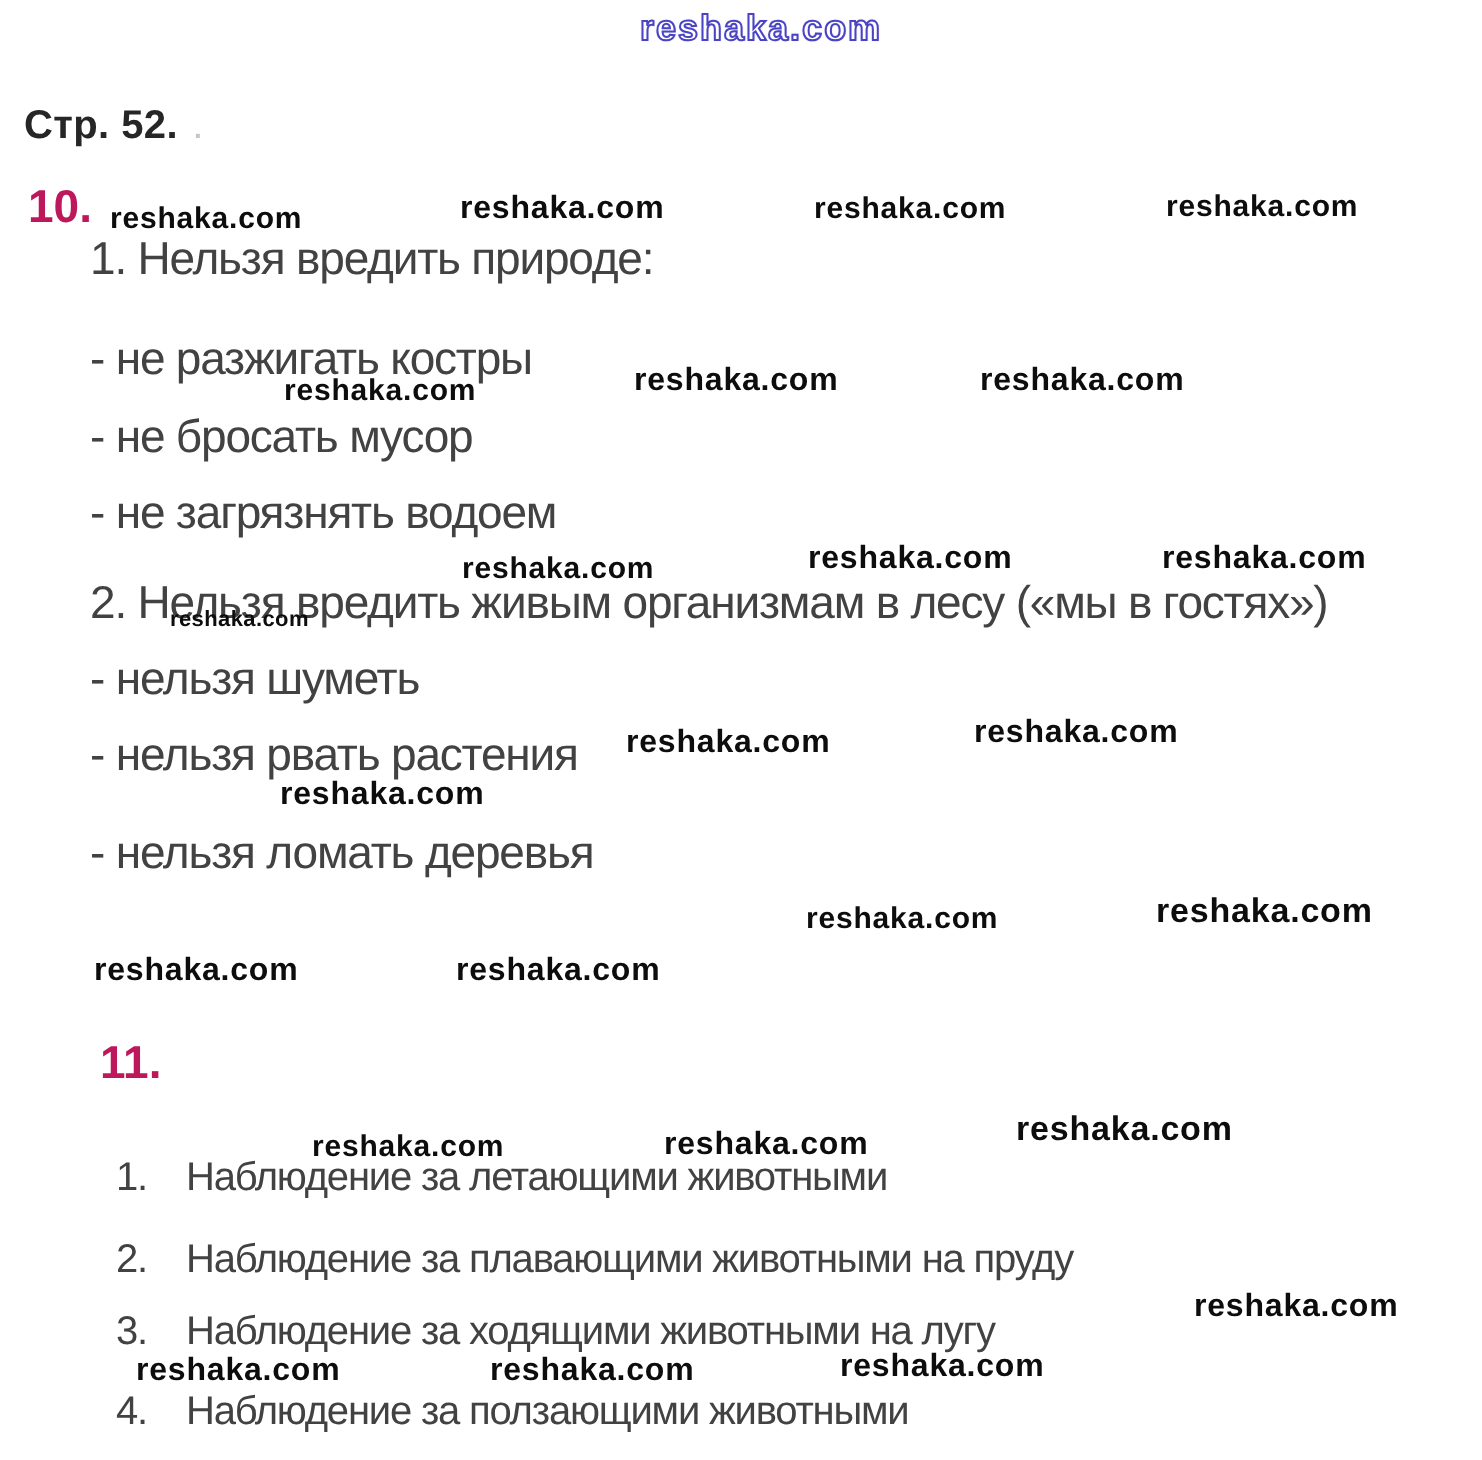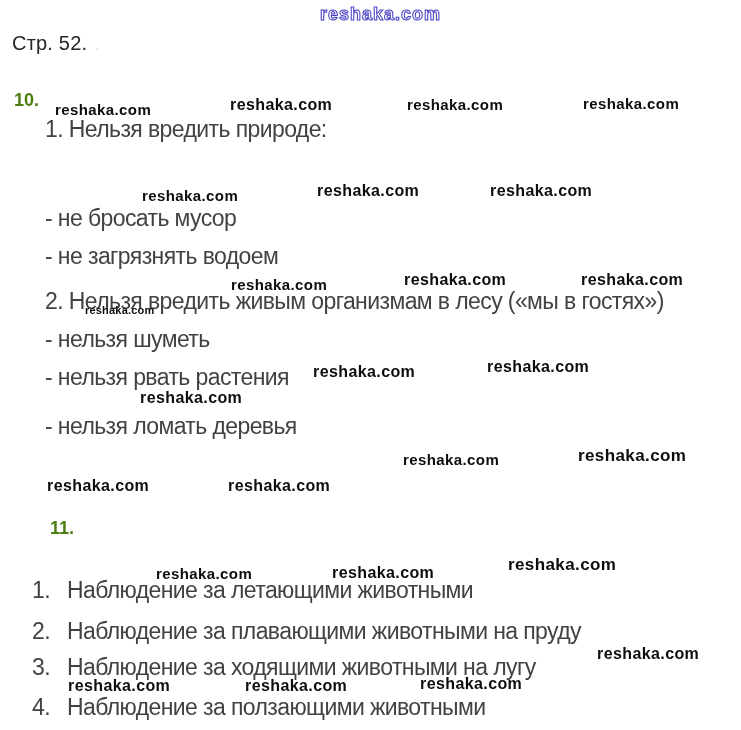--- a/index.html
+++ b/index.html
@@ -18,50 +18,50 @@
     font-size: 18px;
     font-weight: 700;
     color: #ffffff;
     -webkit-text-stroke: 1px #4a44c4;
     text-shadow: 0 0 1px #6a63d6;
     letter-spacing: 1px;
   }
   
   .heading {
     position: absolute;
-    left: 12px; top: 32px;
+    left: 12px; top: 52px;
     font-size: 20px;
-    font-weight: 400;
+    font-weight: 700;
     color: #262626;
     letter-spacing: 0.2px;
   }
   .heading .faint { opacity: 0.25; margin-left: 8px; font-size: 14px; }
   
   .secnum {
     position: absolute;
-    font-size: 18px;
+    font-size: 23px;
     font-weight: 700;
-    color: #4d7c0f;
+    color: #be185d;
   }
   
   .bodyline {
     position: absolute;
     left: 45px;
     font-size: 23px;
     font-weight: 400;
     color: #424242;
     letter-spacing: -0.6px;
     white-space: nowrap;
     line-height: 1;
   }
   
   .item {
     position: absolute;
-    left: 32px;
-    font-size: 23px;
+    left: 58px;
+    font-size: 20px;
     font-weight: 400;
     color: #424242;
     letter-spacing: -0.6px;
     white-space: nowrap;
     line-height: 1;
   }
   .item .inum { display: inline-block; width: 35px; }
   
   .wm {
     position: absolute;
@@ -83,20 +83,21 @@
 
   <div class="logo">reshaka.com</div>
 
   <div class="heading">
     <span>Стр. 52.</span><span class="faint">.</span>
   </div>
 
   <div class="secnum" style="left:14px; top:90px;">10.</div>
 
   <div class="bodyline" style="top:118px;">1. Нельзя вредить природе:</div>
+  <div class="bodyline" style="top:168px;">- не разжигать костры</div>
   <div class="bodyline" style="top:207px;text-align:right;">- не бросать мусор</div>
   <div class="bodyline" style="top:245px;">- не загрязнять водоем</div>
   <div class="bodyline" style="top:290px;">2. Нельзя вредить живым организмам в лесу («мы в гостях»)</div>
   <div class="bodyline" style="top:328px;">- нельзя шуметь</div>
   <div class="bodyline" style="top:366px;text-align:right;">- нельзя рвать растения</div>
   <div class="bodyline" style="top:415px;">- нельзя ломать деревья</div>
 
   <div class="secnum" style="left:10px; top:518px;margin-left:40px;">11.</div>
 
 

